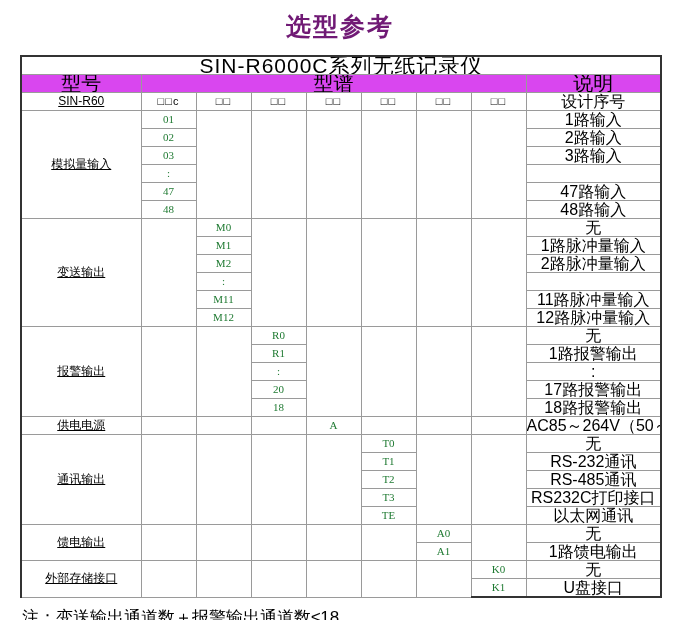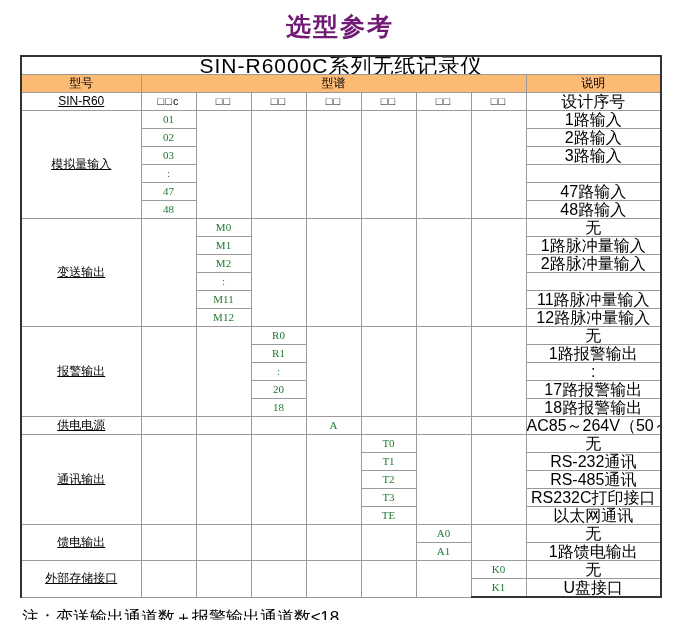--- a/index.html
+++ b/index.html
@@ -43,23 +43,23 @@
     overflow: hidden;
     white-space: nowrap;
   }
   td.title-cell {
     font-size: 21px;
     font-weight: bold;
     height: 30px;
     letter-spacing: 1px;
   }
   td.head {
-    background: #fdba74;
+    background: #d946ef;
     font-weight: bold;
-    font-size: 12px;
+    font-size: 20px;
     height: 22px;
   }
   td.rowhead {
     font-size: 12px;
     font-weight: normal;
     text-decoration: underline;
   }
   td.code {
     color: #1f7a32;
     font-family: Liberation Serif, serif;

